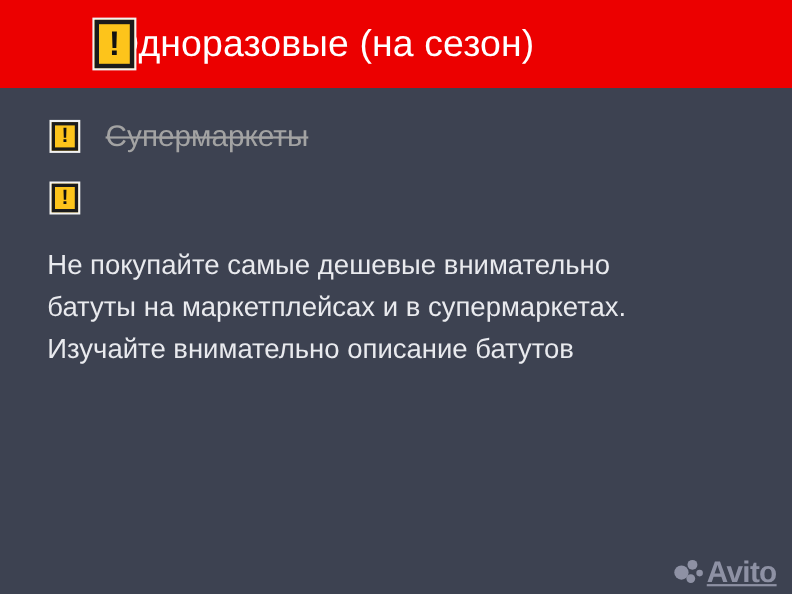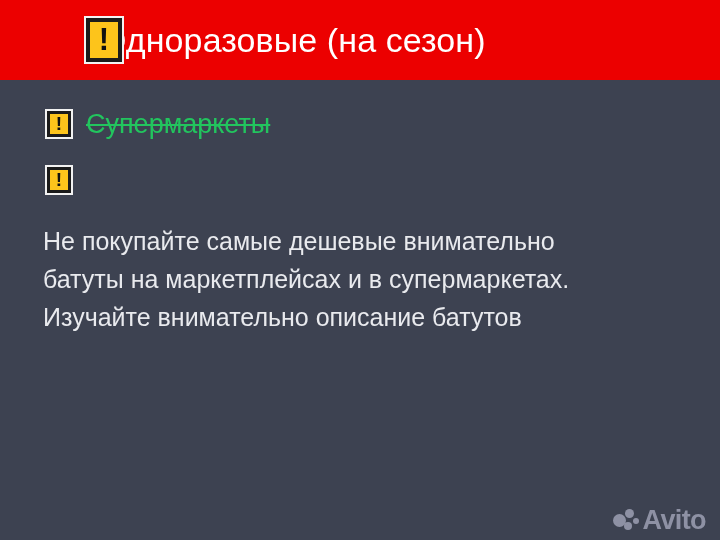--- a/index.html
+++ b/index.html
@@ -103,26 +103,26 @@
     top: 26px;
   }
   .strike-item {
     display: flex;
     align-items: center;
     height: 36px;
     margin-bottom: 20px;
   }
   .strike-item:last-child { margin-bottom: 0; }
   .strike-label {
-    color: #22c55e;
+    color: #a3a3a3;
     font-size: 27px;
     line-height: 30px;
     text-decoration: line-through;
     text-decoration-thickness: 2px;
-    margin-left: 15px;
+    margin-left: 25px;
     white-space: nowrap;
   }
 
   .paragraph {
     position: absolute;
     left: 43px;
     top: 142px;
     width: 640px;
     color: #e9eaee;
     font-size: 25px;
@@ -159,20 +159,21 @@
   .wm-dot.d1 { width: 13px; height: 13px; left: 0;  top: 5px;  }
   .wm-dot.d2 { width: 9px;  height: 9px;  left: 12px; top: 0;   }
   .wm-dot.d3 { width: 8px;  height: 8px;  left: 11px; top: 13px;}
   .wm-dot.d4 { width: 6px;  height: 6px;  left: 20px; top: 9px; }
   .wm-text {
     color: #9a9db0;
     font-size: 27px;
     line-height: 27px;
     font-weight: bold;
     letter-spacing: -0.6px;
+    text-decoration: underline;
   }
 </style>
 </head>
 <body>
 
 <div class="slide">
 
   <div class="header-band">
     <span class="header-title">Одноразовые (на сезон)</span>
   </div>

